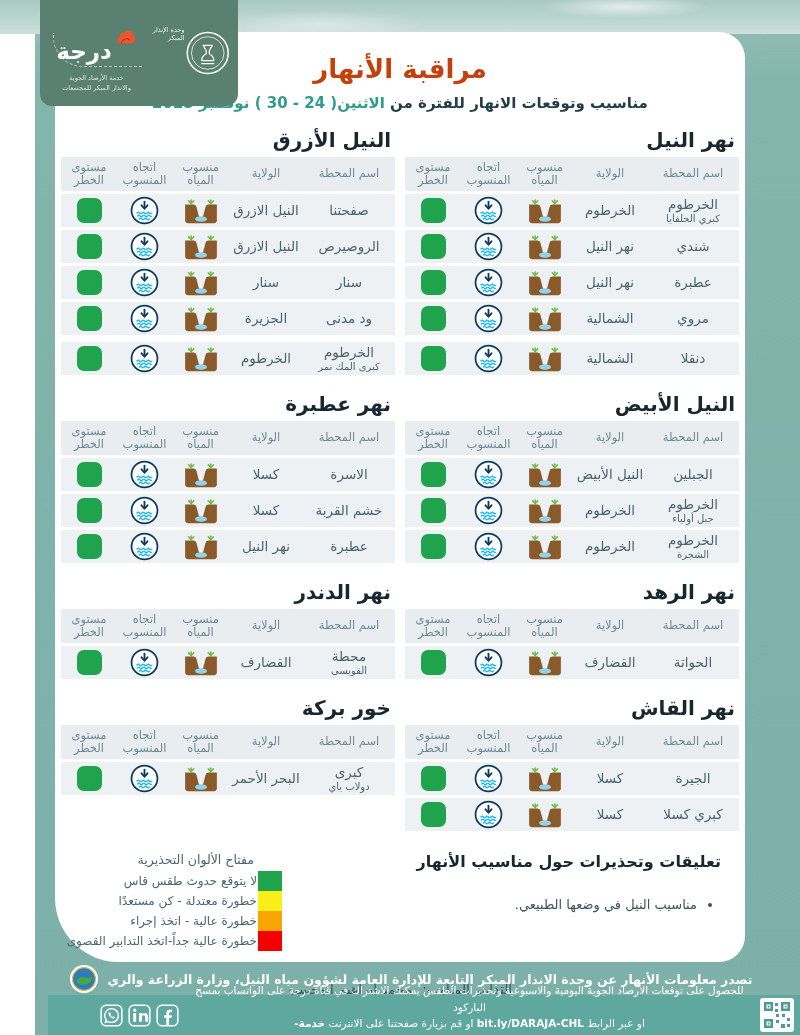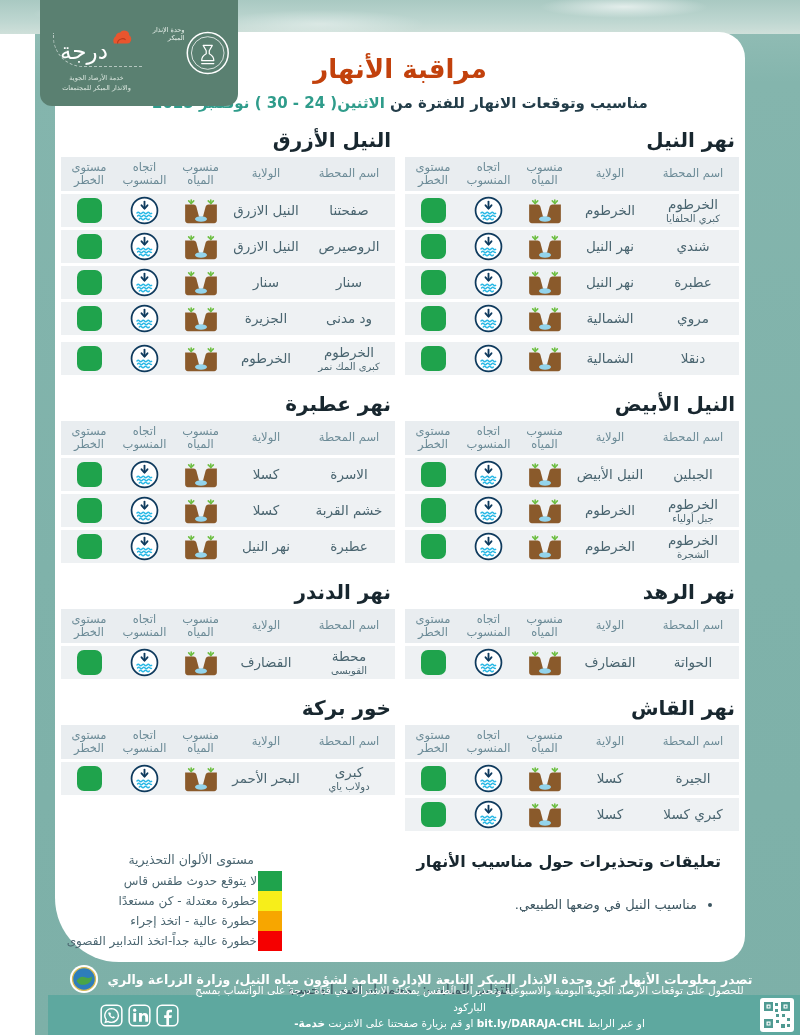--- a/index.html
+++ b/index.html
@@ -114,21 +114,21 @@
     background: #5a8071;
     border-radius: 0 0 12px 12px;
     display: flex; align-items: center; justify-content: space-between;
     padding: 6px 8px;
     z-index: 6;
   }
   .unit { width: 86px; display: flex; align-items: flex-start; color:#fff; }
   .unit-label { font-size: 6.5px; margin-top: 2px; color: #e9f1ec; }
   .daraja { width: 98px; color: #fff; text-align: center; position: relative; }
   .d-row { display: flex; align-items: center; justify-content: center; gap: 3px; }
-  .d-title { font-size: 23px; font-weight: normal; line-height: 1; margin-top: 27px; }
+  .d-title { font-size: 23px; font-weight: bold; line-height: 1; margin-top: 27px; }
   .d-sub { font-size: 6.5px; line-height: 1.5; color: #dde8e1; margin-top: 11px; }
   .d-arc {
     position: absolute; right: 2px; top: 20px; width: 90px; height: 34px;
     border: 1.5px dashed rgba(255,255,255,0.55);
     border-top: none; border-right: none;
     border-radius: 0 0 0 30px;
   }
 
   
   .issue-line {
@@ -1042,21 +1042,21 @@
 </div>
 
     <div class="notes-grid">
       <div class="comments">
         <h3>تعليقات وتحذيرات حول مناسيب الأنهار</h3>
         <ul>
           <li>مناسيب النيل في وضعها الطبيعي.</li>
         </ul>
       </div>
       <div class="legend">
-        <div class="legend-title">مستوى الألوان التحذيرية</div>
+        <div class="legend-title">مفتاح الألوان التحذيرية</div>
         <div class="legend-items">
   <div class="litem">
     <span class="lswatch" style="background: rgb(31, 163, 76);"></span>
     <span class="llabel">لا يتوقع حدوث طقس قاس</span>
   </div>
 
   <div class="litem">
     <span class="lswatch" style="background: rgb(247, 238, 26);"></span>
     <span class="llabel">خطورة معتدلة - كن مستعدًا</span>
   </div>

